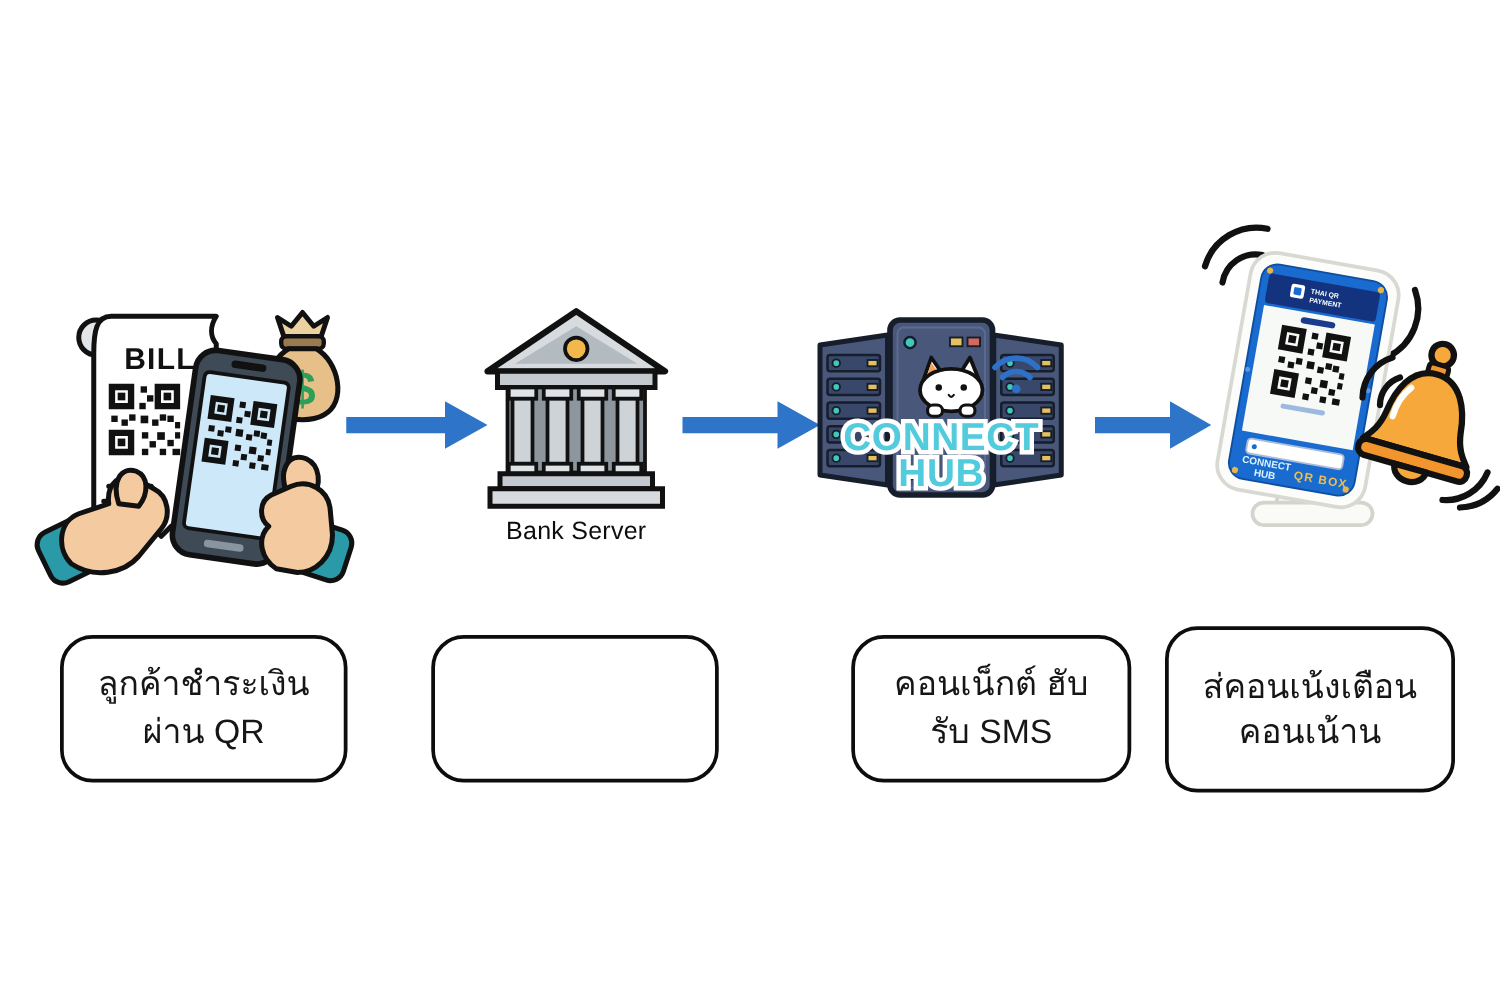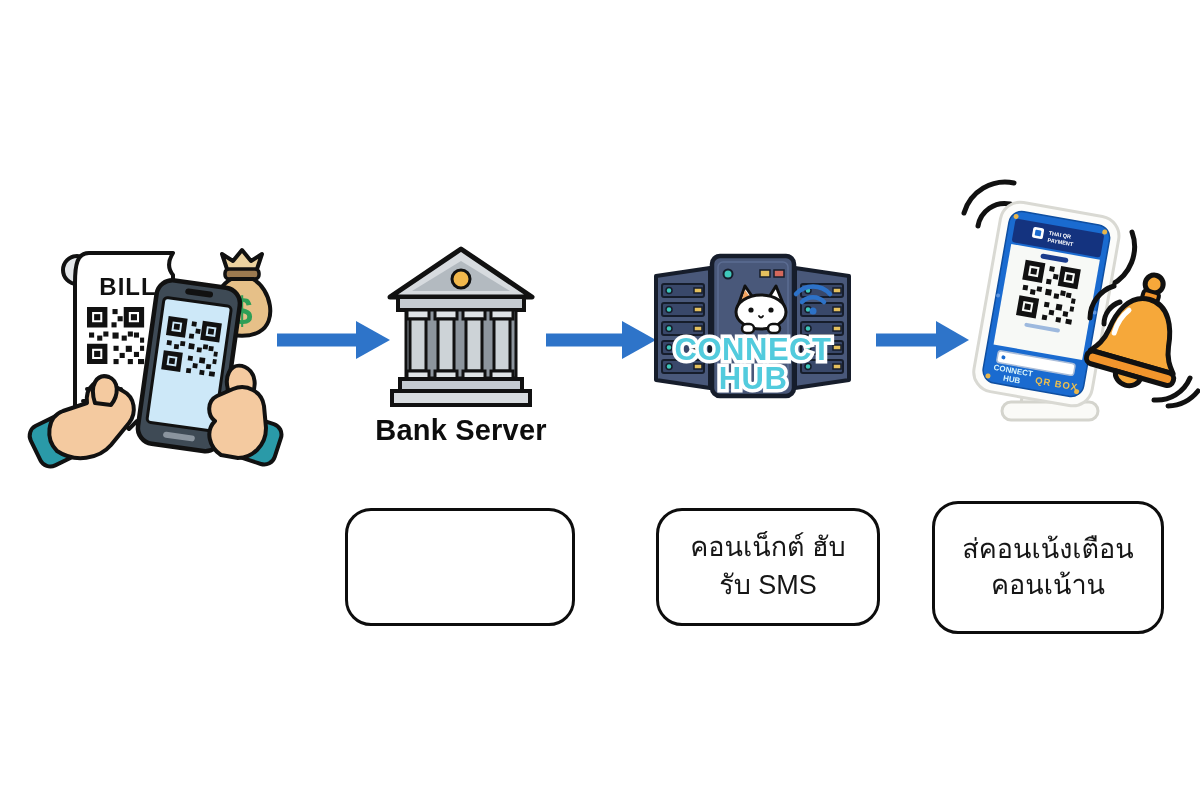--- a/index.html
+++ b/index.html
@@ -2,21 +2,21 @@
 <html><head>
 <meta charset="utf-8">
 <style>
   html,body{margin:0;padding:0;background:#fff;}
   #stage{
     position:relative;width:1200px;height:800px;background:#ffffff;overflow:hidden;
     font-family:"Liberation Sans","DejaVu Sans",sans-serif;color:#111;
   }
   .abs{position:absolute;}
   .icon-label{
-    position:absolute;text-align:center;font-weight:bold;font-size:29px;color:#0d0d0d;
+    position:absolute;text-align:center;font-weight:normal;font-size:20px;color:#0d0d0d;
     letter-spacing:0.2px;
   }
   .flow-box{
     position:absolute;background:#ffffff;border:3px solid #0d0d0d;border-radius:26px;
     display:flex;flex-direction:column;align-items:center;justify-content:center;
     font-size:27px;font-weight:500;color:#161616;line-height:1.4;text-align:center;
   }
   svg{display:block;overflow:visible;}
   .svgtxt{font-family:"Liberation Sans","DejaVu Sans",sans-serif;}
 </style>
@@ -282,23 +282,27 @@
         <circle cx="57" cy="20" r="9" fill="#f6a83a" stroke="#111" stroke-width="5"></circle>
         <rect x="49" y="28" width="16" height="10" rx="3" fill="#f2952c" stroke="#111" stroke-width="4"></rect>
         <path d="M57,36 C36,36 28,58 26,76 C24,90 18,96 14,101 L100,101 C96,96 90,90 88,76 C86,58 78,36 57,36 Z" fill="#f6a83a" stroke="#111" stroke-width="5" stroke-linejoin="round"></path>
         <path d="M40,52 C34,60 32,70 32,78" stroke="#ffffff" stroke-width="5" fill="none" stroke-linecap="round"></path>
         <rect x="12" y="101" width="90" height="13" rx="6" fill="#f2952c" stroke="#111" stroke-width="5"></rect>
         <path d="M44,114 a13,11 0 0 0 26,0 Z" fill="#f6a83a" stroke="#111" stroke-width="5" stroke-linejoin="round"></path>
       </g>
     </svg>
   </div>
 
+  <div class="flow-box" style="left:48px;top:508px;width:224px;height:112px">
+    <div>ลูกค้าชำระเงิน</div>
+    <div>ผ่าน QR</div>
+  </div>
   <div class="flow-box" style="left:345px;top:508px;width:224px;height:112px">
   </div>
-  <div class="flow-box" style="left:656px;top:508px;width:218px;height:112px">
+  <div class="flow-box" style="left:681px;top:508px;width:218px;height:112px">
     <div>คอนเน็กต์ ฮับ</div>
     <div>รับ SMS</div>
   </div>
   <div class="flow-box" style="left:932px;top:501px;width:226px;height:127px;line-height:1.3">
     <div>ส่คอนเน้งเตือน</div>
     <div>คอนเน้าน</div>
   </div>
 
 </div>
 

